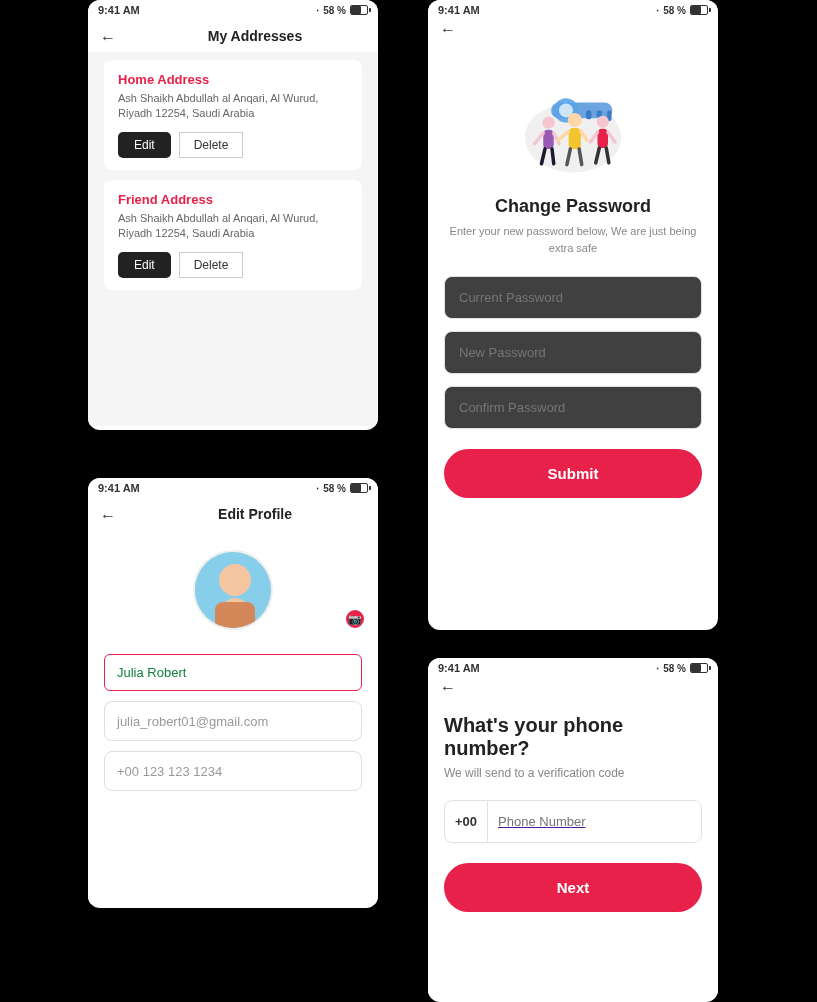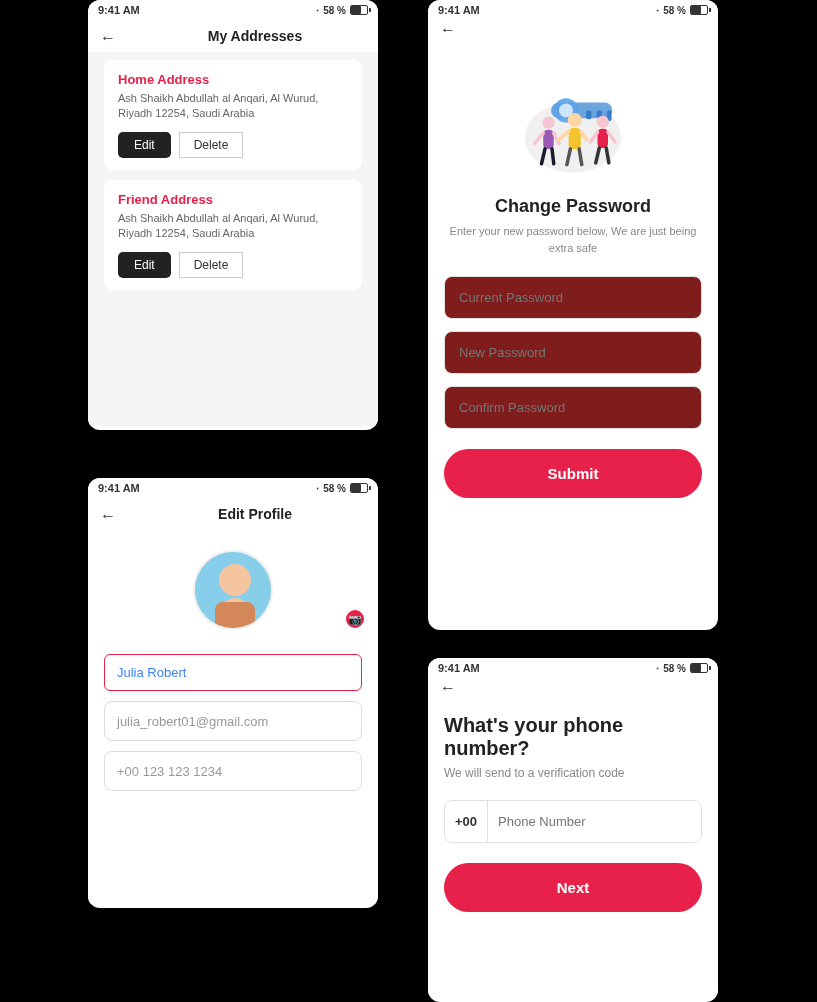--- a/index.html
+++ b/index.html
@@ -198,21 +198,21 @@
     }
     .pw-input {
       width: 100%;
       border: 1.5px solid #e0e0e0;
       border-radius: 8px;
       padding: 13px 14px;
       font-size: 13px;
       color: #999;
       outline: none;
       margin-bottom: 12px;
-      background: #7f1d1d;
+      background: #404040;
     }
     .btn-submit {
       width: 100%;
       background: #e8214a;
       color: #fff;
       border: none;
       border-radius: 28px;
       padding: 16px;
       font-size: 15px;
       font-weight: 600;
@@ -259,21 +259,21 @@
       font-size: 11px;
       color: #fff;
       border: 2px solid #fff;
     }
     .profile-input {
       width: 100%;
       border: none;
       border-bottom: 1.5px solid #ccc;
       padding: 10px 12px;
       font-size: 13px;
-      color: #3b82f6;
+      color: #15803d;
       outline: none;
       margin-bottom: 10px;
       background: transparent;
       border-radius: 6px;
     }
     .profile-input.active {
       border: 1.5px solid #e8214a;
       border-radius: 6px;
     }
     .profile-field-wrap {
@@ -316,23 +316,24 @@
       padding: 13px 10px;
       font-size: 13px;
       color: #333;
       font-weight: 600;
       border-right: 1.5px solid #e0e0e0;
     }
     .phone-number-input {
       flex: 1;
       padding: 13px 10px;
       font-size: 13px;
-      color: #ef4444;
+      color: #4c1d95;
       border: none;
       outline: none;
+      text-decoration: underline;
     }
     .btn-next {
       width: 100%;
       background: #e8214a;
       color: #fff;
       border: none;
       border-radius: 28px;
       padding: 16px;
       font-size: 15px;
       font-weight: 600;

